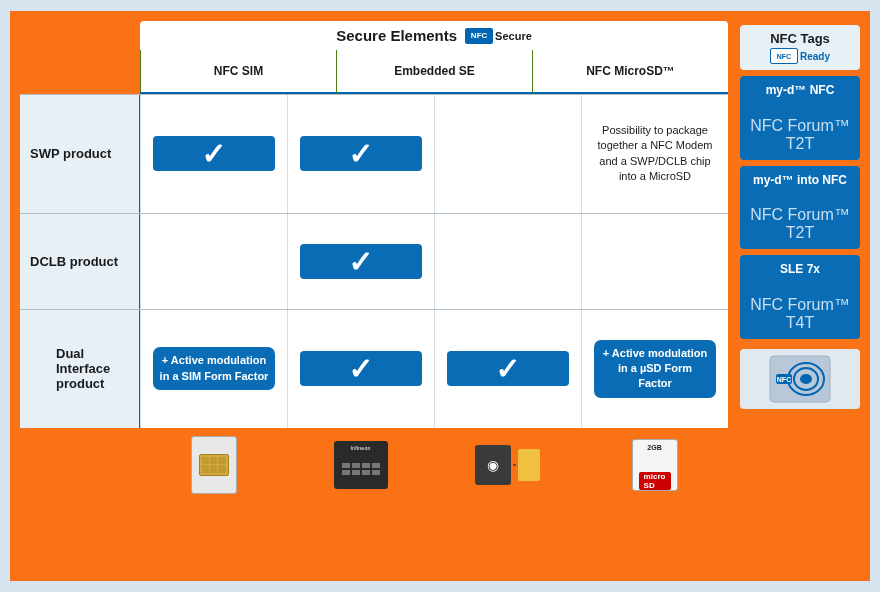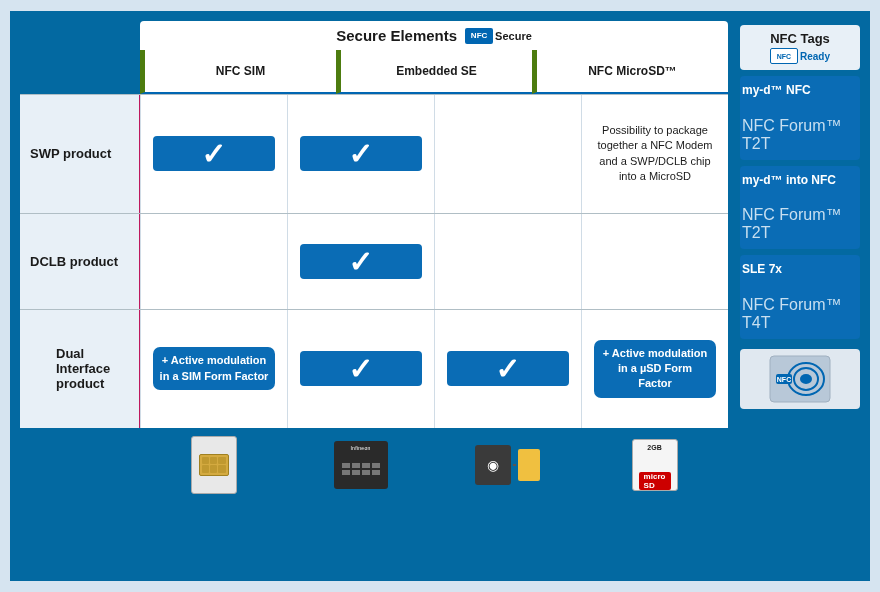--- a/index.html
+++ b/index.html
@@ -10,21 +10,21 @@
       font-family: Arial, Helvetica, sans-serif;
       font-size: 13px;
       overflow: hidden;
       display: flex;
       align-items: center;
       justify-content: center;
     }
     .outer {
       width: 860px;
       height: 570px;
-      background: #0369a1;
+      background: #f97316;
       display: flex;
       flex-direction: row;
       gap: 12px;
       padding: 10px;
     }
     .main-section {
       flex: 1;
       display: flex;
       flex-direction: column;
       gap: 0;
@@ -68,21 +68,21 @@
       margin-left: 120px;
     }
     .col-header {
       flex: 1;
       background: white;
       text-align: center;
       padding: 6px 4px;
       font-weight: bold;
       font-size: 12px;
       color: #1a1a1a;
-      border-left: 5px solid #4d7c0f;
+      border-left: 1px solid #4d7c0f;
       border-bottom: 2px solid #0066b2;
       min-height: 44px;
       display: flex;
       align-items: center;
       justify-content: center;
     }
     .table-row {
       display: flex;
       flex-direction: row;
       border-top: 1px solid #b0bec5;
@@ -302,20 +302,21 @@
     }
     .ready-text {
       font-size: 10px;
       color: #0066b2;
       font-weight: bold;
     }
     .product-card {
       background: #0a6cb5;
       border-radius: 4px;
       padding: 7px 2px;
+      text-align: center;
       color: white;
     }
     .product-card-title {
       font-weight: bold;
       font-size: 12px;
       line-height: 1.3;
     }
     .product-card-sub {
       font-size: 16px;
       color: #c8dff0;

